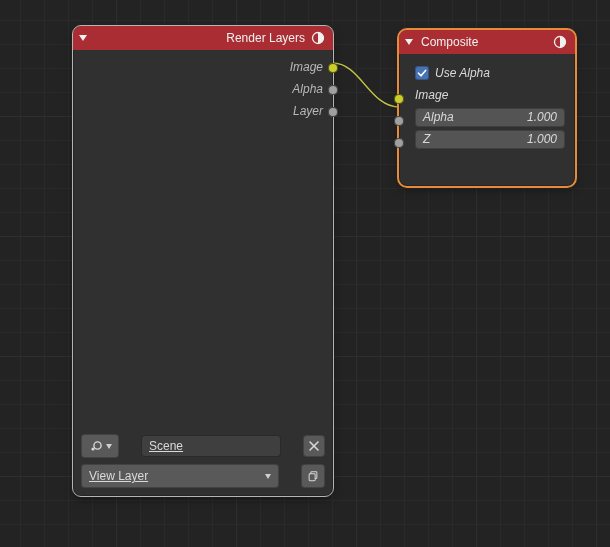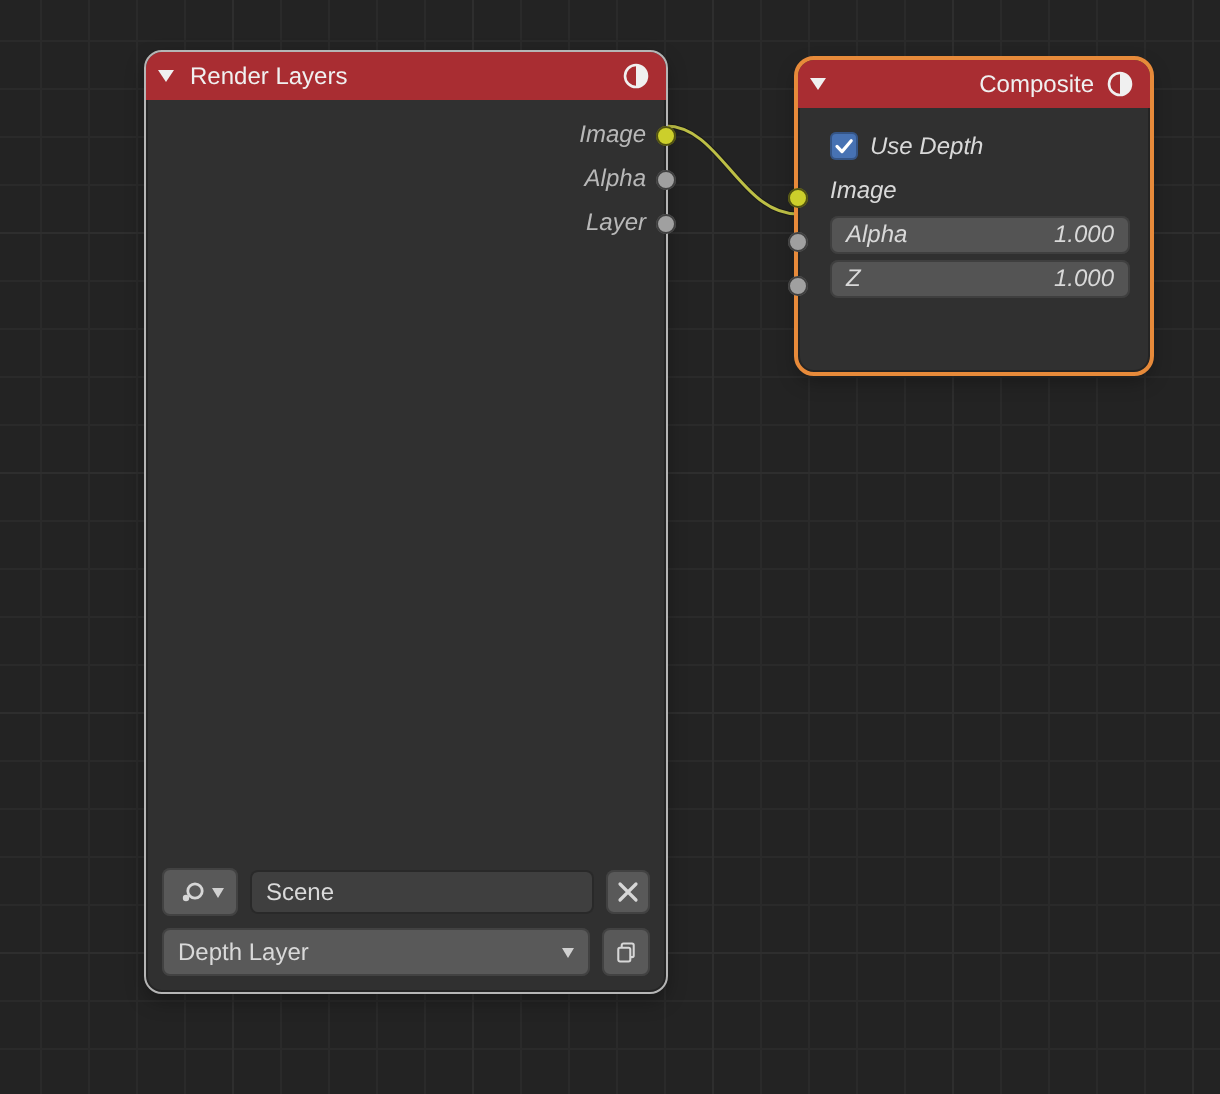--- a/index.html
+++ b/index.html
@@ -45,26 +45,26 @@
   .node{
     position:absolute;
     background:var(--node-bg);
     border-radius:8px;
     box-shadow:0 4px 10px rgba(0,0,0,.35),inset 0 0 0 1px rgba(20,20,20,.4);
   }
   .node.node-render{
     left:73px;top:26px;width:260px;height:470px;
     outline:1px solid var(--node-border);
     outline-offset:0;
+    text-align:right;
   }
   .node.node-composite{
     left:399px;top:30px;width:176px;height:156px;
     outline:2px solid var(--node-sel);
     outline-offset:0;
-    text-align:right;
   }
   .node-header{
     display:flex;align-items:center;gap:6px;
     height:24px;padding:0 8px 0 6px;
     background:var(--header-red);
     border-radius:8px 8px 0 0;
     color:#f0f0f0;font-weight:500;
   }
   .node-header .tri{
     width:0;height:0;border-left:4px solid transparent;border-right:4px solid transparent;
@@ -97,21 +97,21 @@
   .field{
     flex:1;display:flex;align-items:center;justify-content:space-between;
     height:19px;padding:0 8px;background:var(--input-bg);
     border-radius:4px;color:var(--text);
     box-shadow:inset 0 0 0 1px rgba(0,0,0,.25);
   }
 
   .footer{
     position:absolute;left:8px;right:8px;bottom:8px;display:flex;flex-direction:column;gap:6px;
   }
-  .footer .frow{display:flex;gap:6px;align-items:center;}
+  .footer .frow{display:flex;gap:22px;align-items:center;text-decoration:underline;}
   .scene-icon{
     width:38px;height:24px;background:var(--btn-bg);border-radius:4px;
     display:flex;align-items:center;justify-content:center;gap:2px;
     box-shadow:inset 0 0 0 1px rgba(0,0,0,.25);
   }
   .scene-icon svg{width:16px;height:16px;}
   .scene-chev{width:0;height:0;border-left:3px solid transparent;border-right:3px solid transparent;border-top:5px solid #d0d0d0;}
   .text-input{
     flex:1;height:22px;display:flex;align-items:center;padding:0 8px;
     background:#3f3f3f;border-radius:4px;color:var(--text);
@@ -181,21 +181,21 @@
           <span>Scene</span>
         </div>
         <div class="icon-btn">
           <svg viewBox="0 0 12 12">
             <path d="M2 2 L10 10 M10 2 L2 10" stroke="#d7d7d7" stroke-width="1.6" stroke-linecap="round"></path>
           </svg>
         </div>
       </div>
       <div class="frow">
         <div class="select">
-          <span>Depth Layer</span>
+          <span>View Layer</span>
           <span class="scene-chev"></span>
         </div>
         <div class="icon-btn" style="width:24px;height:24px">
           <svg viewBox="0 0 14 14">
             <rect x="4.5" y="2" width="7" height="8" rx="1" fill="none" stroke="#d7d7d7" stroke-width="1.2"></rect>
             <rect x="2.5" y="4.5" width="7" height="8" rx="1" fill="#595959" stroke="#d7d7d7" stroke-width="1.2"></rect>
           </svg>
         </div>
       </div>
     </div>
@@ -213,21 +213,21 @@
       </span>
     </div>
 
     <div class="sockets" style="padding-top:8px;">
       <div class="row in" style="padding-left:6px;">
         <span class="cbox">
           <svg viewBox="0 0 10 10">
             <path d="M1.5 5.2 L4 7.8 L8.6 2.4" fill="none" stroke="#fff" stroke-width="1.6" stroke-linecap="round" stroke-linejoin="round"></path>
           </svg>
         </span>
-        <span class="label" style="color:var(--text)">Use Depth</span>
+        <span class="label" style="color:var(--text)">Use Alpha</span>
       </div>
 
       <div class="row in" style="padding-left:6px;">
         <span class="label" style="color:var(--text)">Image</span>
         <span class="dot in yellow" style="top:40px"></span>
       </div>
 
       <div class="row in" style="padding-left:6px;">
         <div class="field">
           <span>Alpha</span>

